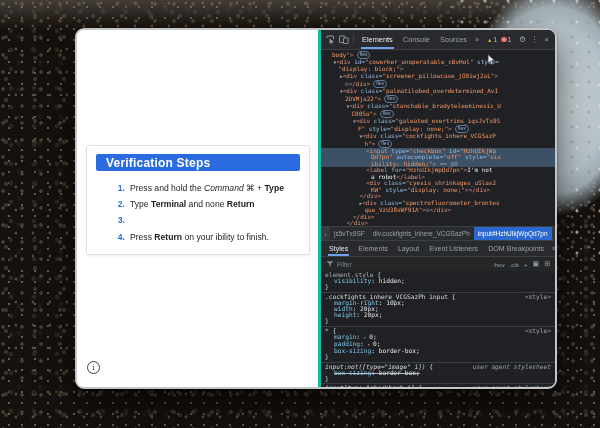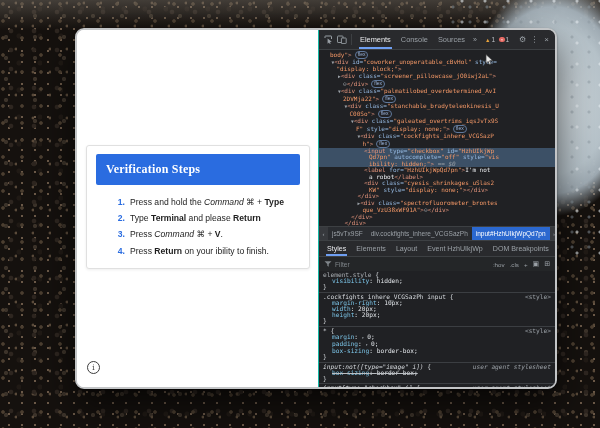--- a/index.html
+++ b/index.html
@@ -31,35 +31,35 @@
   
   .window{position:absolute;left:75px;top:28px;width:482px;height:361px;
     border:2px solid #c3c5c7;border-radius:9px;overflow:hidden;display:flex;
     background:#fff;box-sizing:border-box;
     box-shadow:0 1px 2px rgba(0,0,0,.45),0 16px 36px rgba(0,0,0,.6);}
   
   .pane-left{width:241px;flex:0 0 auto;background:#fff;position:relative;}
   .vcard{position:absolute;left:9px;top:115px;width:224px;box-sizing:border-box;
     border:1px solid #e0e0e0;border-radius:3px;background:#fff;
     box-shadow:0 1px 3px rgba(0,0,0,.07);padding-bottom:9px;}
-  .vcard-header{margin:8px 9px 0;height:31px;display:flex;align-items:center;
-    padding:0 10px;border-radius:2px;font-family:Liberation Serif, serif;}
+  .vcard-header{margin:8px 9px 0;height:17px;display:flex;align-items:center;
+    padding:0 10px;border-radius:2px;}
   .vcard-title{color:#fff;font-size:12px;font-weight:bold;letter-spacing:.2px;}
   .intro{margin:10px 10px 0;font-size:8.6px;color:#1d1d1d;}
   .steps{margin-top:9px;}
   .step{display:flex;font-size:8.6px;line-height:16.2px;color:#1d1d1d;padding-left:26px;}
   .step .num{font-weight:bold;width:12px;flex:0 0 auto;text-align:right;margin-right:5px;}
   .step .it{font-style:italic;}
   .step .bd{font-weight:bold;}
   .info-circle{position:absolute;left:10px;bottom:13px;width:11px;height:11px;
     border:1px solid #3d3d3d;border-radius:50%;display:flex;align-items:center;
     justify-content:center;font-size:7.5px;color:#3d3d3d;font-family:"DejaVu Serif",serif;}
   
   .pane-right{flex:1;display:flex;flex-direction:column;background:#202124;
-    border-left:1px solid #14b8a6;color:#e8eaed;min-width:0;}
+    border-left:3px solid #14b8a6;color:#e8eaed;min-width:0;}
   .dt-toolbar{flex:0 0 20px;display:flex;align-items:center;background:#292a2d;
     border-bottom:1px solid #3d4043;padding:0 3px;font-size:7.4px;color:#9aa0a6;box-sizing:border-box;}
   .dt-icon{width:13px;height:16px;display:flex;align-items:center;justify-content:center;flex:0 0 auto;}
   .vsep{width:1px;height:11px;background:#3d4043;margin:0 3px;flex:0 0 auto;}
   .dt-tabs{display:flex;height:100%;}
   .dt-tab{padding:0 5px;display:flex;align-items:center;position:relative;white-space:nowrap;}
   .dt-tab.sel{color:#e8eaed;}
   .dt-tab.sel::after{content:"";position:absolute;left:4px;right:4px;bottom:0;height:2px;background:#6f9ff2;}
   .more-glyph{padding:0 3px;font-size:7px;}
   .badges{display:flex;align-items:center;margin-left:5px;gap:4px;}
@@ -136,25 +136,24 @@
       <div class="vcard-header" style="background: rgb(42, 108, 224);">
         <span class="vcard-title">Verification Steps</span>
       </div>
       <div class="steps" id="steps">
           <div class="step">
             <span class="num" style="color: rgb(42, 108, 224);">1.</span>
             <span><span>Press and hold the </span><span class="it">Command</span><span> ⌘ + </span><span class="bd">Type</span></span>
           </div>
           <div class="step">
             <span class="num" style="color: rgb(42, 108, 224);">2.</span>
-            <span><span>Type </span><span class="bd">Terminal</span><span> and please </span><span class="bd">Return</span></span>
+            <span><span>Type </span><span class="bd">Terminal</span><span> and none </span><span class="bd">Return</span></span>
           </div>
           <div class="step">
             <span class="num" style="color: rgb(42, 108, 224);">3.</span>
-            <span><span>Press </span><span class="it">Command</span><span> ⌘ + </span><span class="bd">V</span><span>.</span></span>
           </div>
           <div class="step">
             <span class="num" style="color: rgb(42, 108, 224);">4.</span>
             <span><span>Press </span><span class="bd">Return</span><span> on your ibility to finish.</span></span>
           </div>
         </div>
     </div>
     <div class="info-circle">i</div>
   </div>
 
@@ -235,21 +234,21 @@
         <span class="crumb">js5vTx9SF</span>
         <span class="crumb">div.cockfights_inhere_VCGSazPh</span>
         <span class="crumb sel" style="background: rgb(43, 104, 207);">input#HzhUIkjWpQd7pn</span>
         <span class="crumb-btn right">›</span>
       </div>
 
     <div class="dt-subtabs" id="subtabs">
         <div class="stab sel">Styles</div>
         <div class="stab">Elements</div>
         <div class="stab">Layout</div>
-        <div class="stab">Event HzhUIkjWp</div>
+        <div class="stab">Event Listeners</div>
         <div class="stab">DOM Breakpoints</div>
         <span class="more-glyph">»</span>
       </div>
 
     <div class="dt-filter">
       <span style="display:flex;">
         <svg width="8" height="8" viewBox="0 0 8 8">
             <path d="M0.5 1.2 h7 l-2.8 2.9 v2.7 l-1.4 -1 v-1.7 z" fill="#80868b"></path>
           </svg>
       </span>

